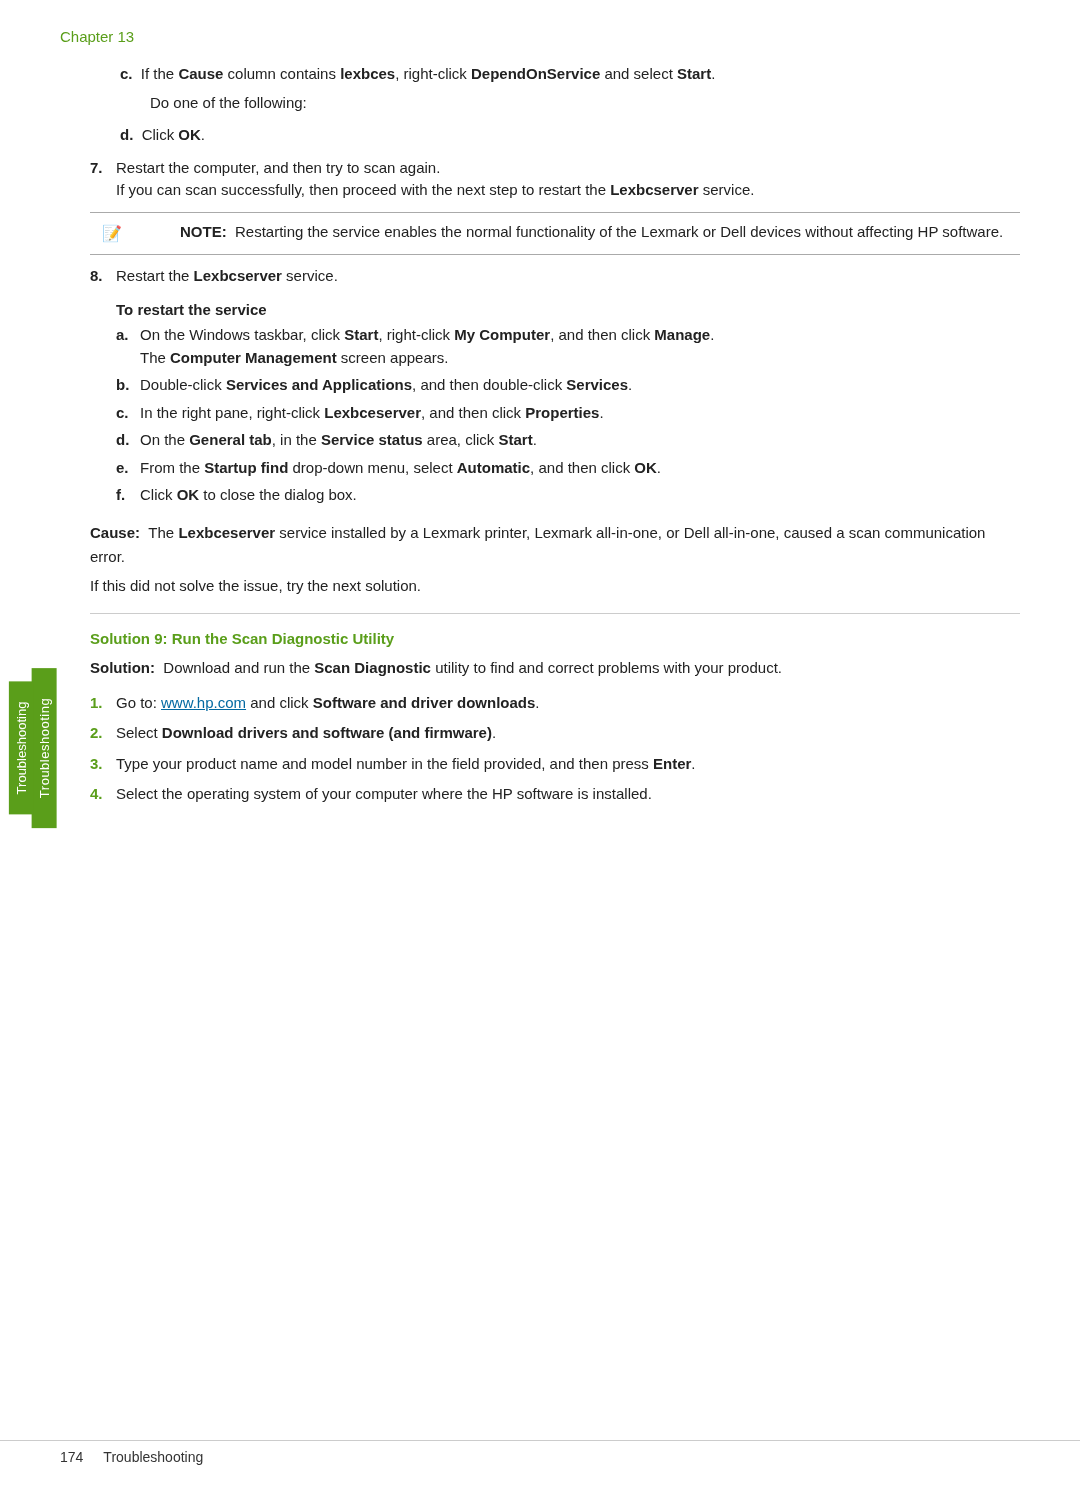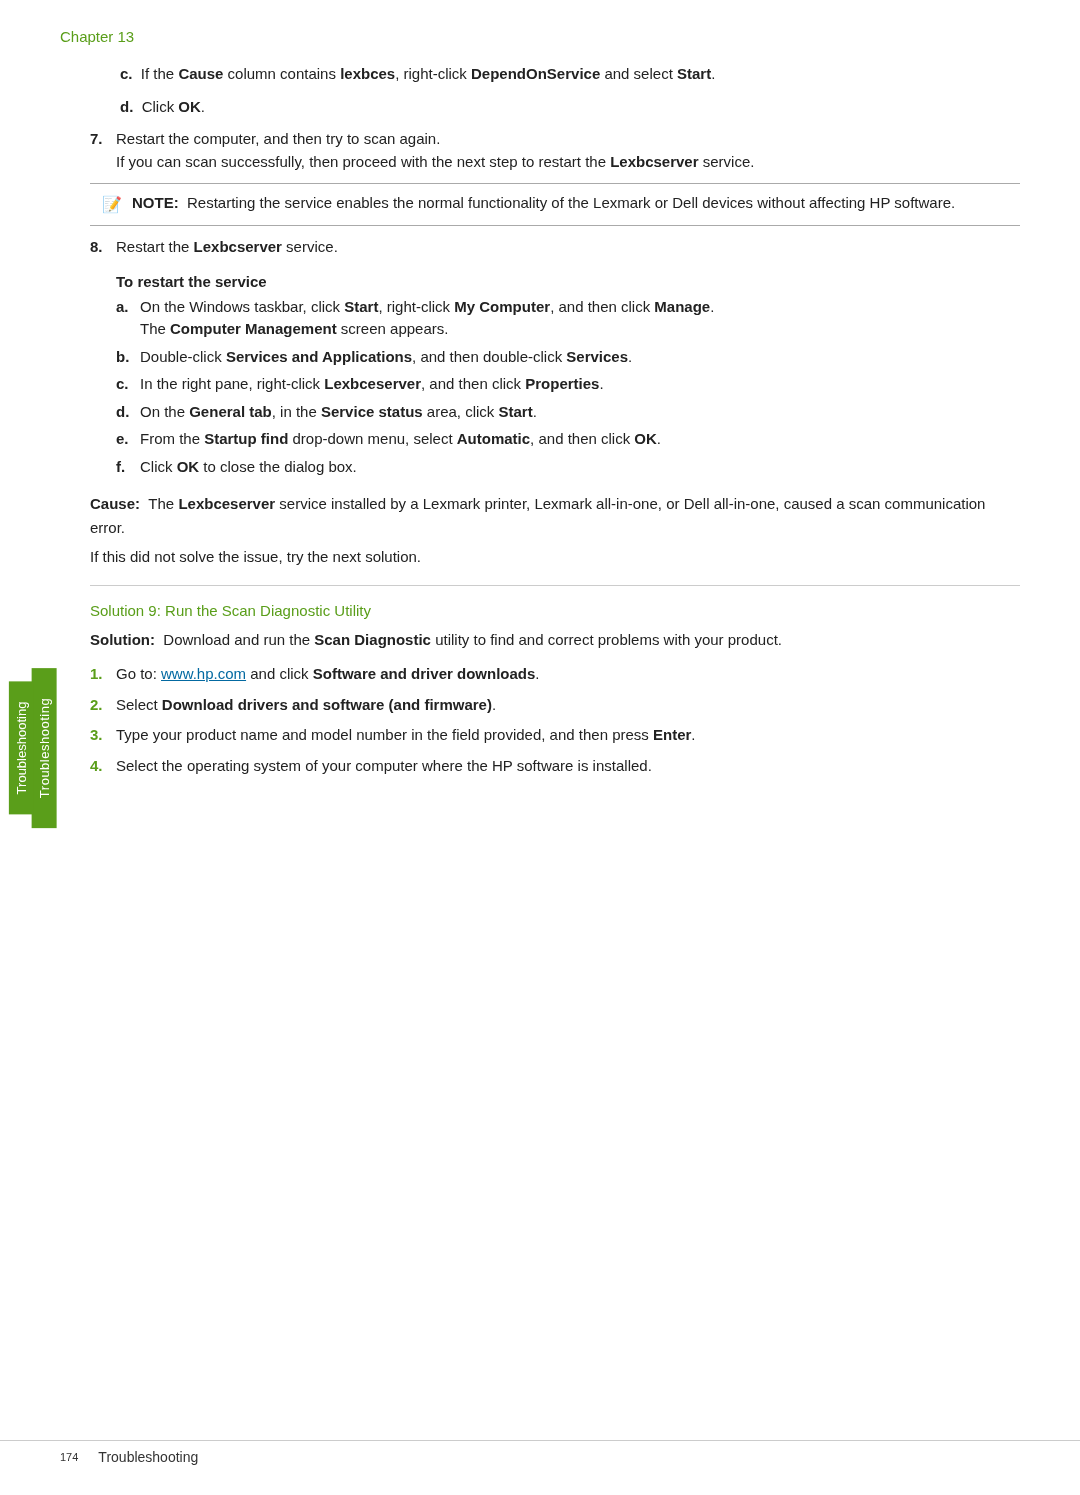--- a/index.html
+++ b/index.html
@@ -112,20 +112,21 @@
     }
 
     .note-icon {
       font-size: 16px;
       min-width: 22px;
       margin-top: 1px;
     }
 
     .note-label {
       font-weight: bold;
+      margin-left: 48px;
     }
 
     .sub-steps {
       margin-top: 6px;
     }
 
     .sub-step {
       display: flex;
       margin-bottom: 5px;
       line-height: 1.5;
@@ -147,21 +148,21 @@
     }
 
     .separator {
       border: none;
       border-top: 1px solid #cccccc;
       margin: 16px 0;
     }
 
     .solution-heading {
       color: #5a9e1a;
-      font-weight: normal;
+      font-weight: bold;
       font-size: 15px;
       margin-bottom: 10px;
       margin-top: 8px;
     }
 
     .cause-block {
       margin-top: 10px;
       margin-bottom: 6px;
       line-height: 1.6;
     }
@@ -177,21 +178,21 @@
       left: 0;
       right: 0;
       display: flex;
       align-items: center;
       padding: 0 60px;
       border-top: 1px solid #cccccc;
       padding-top: 8px;
     }
 
     .footer-page {
-      font-size: 11px;
+      font-size: 14px;
       color: #333;
     }
 
     .footer-section {
       font-size: 14px;
       color: #333;
       margin-left: 20px;
     }
 
     .side-tab {
@@ -228,20 +229,21 @@
 
   <div class="chapter-header">Chapter 13</div>
 
   <div class="main-content">
 
     <div class="step-c-block">
       <div class="step-c-text">
         <span class="step-label">c.</span>
         &nbsp;If the <b>Cause</b> column contains <b>lexbces</b>, right-click <b>DependOnService</b> and select <b>Start</b>.
       </div>
+      <div class="do-one-text">Do one of the following:</div>
     </div>
 
     <div class="step-d-block">
       <b>d.</b>&nbsp;&nbsp;Click <b>OK</b>.
     </div>
 
     <div class="numbered-step">
       <div class="step-num">7.</div>
       <div class="step-content">
         Restart the computer, and then try to scan again.<br>

